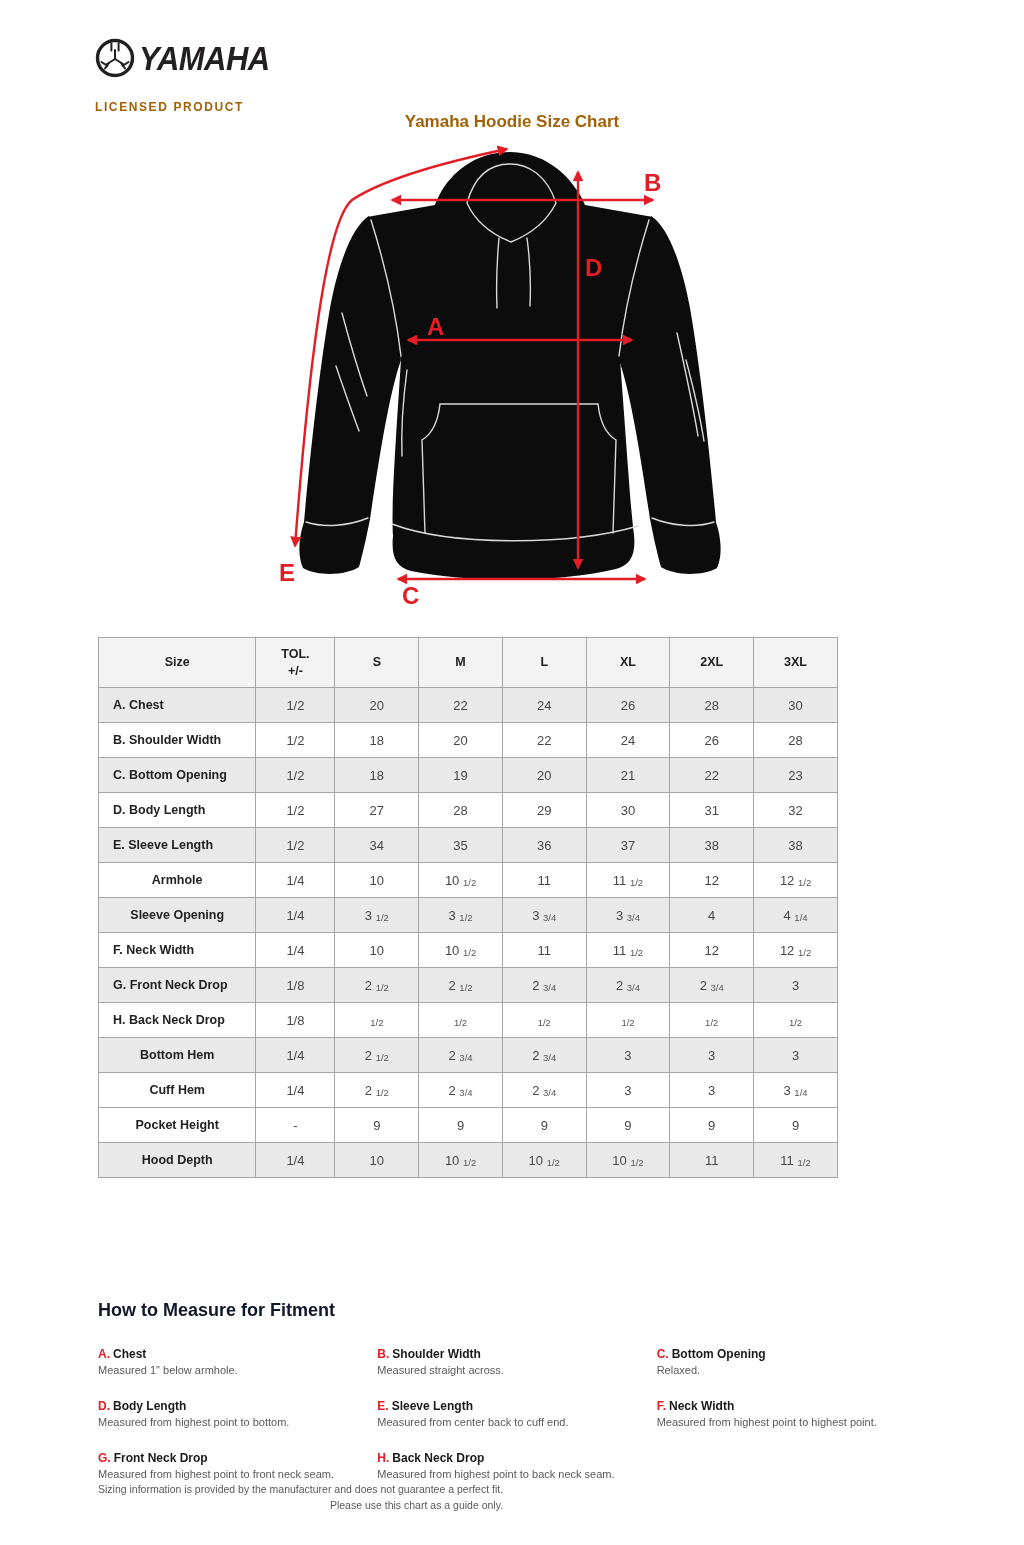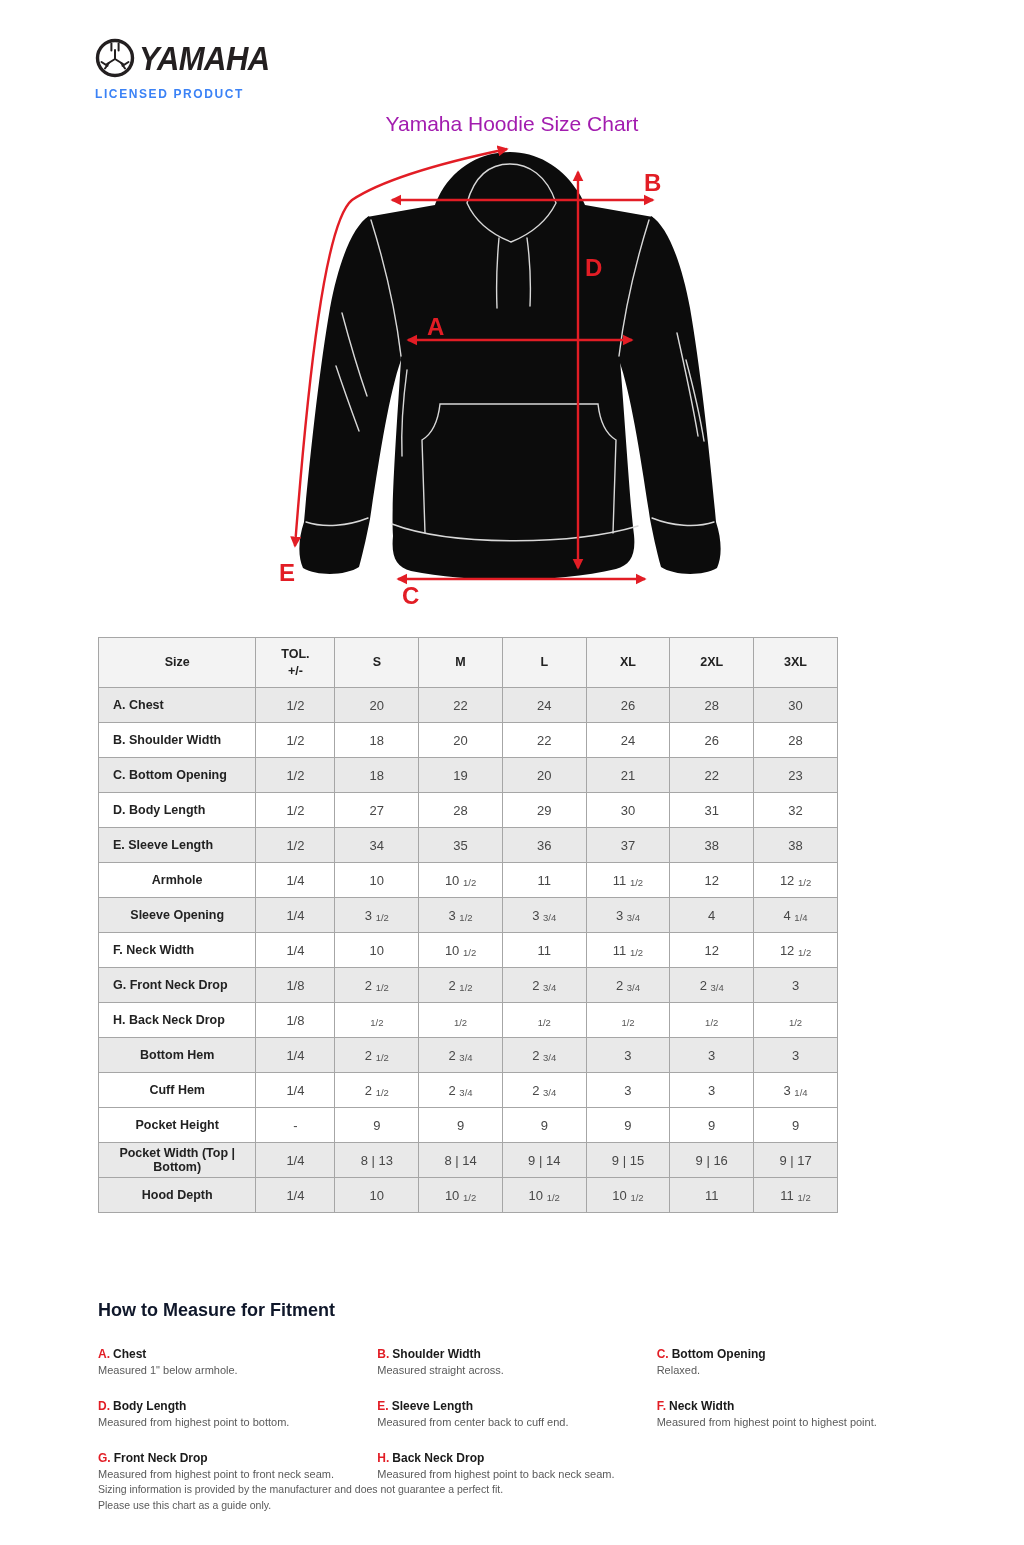--- a/index.html
+++ b/index.html
@@ -10,26 +10,26 @@
   }
   
   .brand{position:absolute;left:95px;top:38px;}
   .brand-row{display:flex;align-items:center;gap:4px;font-style:italic;}
   .brand-icon svg{display:block;}
   .brand-name{
     font-size:31px;font-weight:800;letter-spacing:-0.5px;color:#231f20;
     transform:scaleY(1.05);line-height:1;
   }
   .brand-tagline{
-    font-size:12px;font-weight:700;letter-spacing:1.6px;color:#3b82f6;margin-top:9px;
+    font-size:12px;font-weight:700;letter-spacing:1.6px;color:#a16207;margin-top:22px;
   }
   
   .page-title{
     position:absolute;left:0;top:112px;width:100%;text-align:center;
-    font-size:21px;font-weight:400;margin:0;color:#a21caf;
+    font-size:17px;font-weight:700;margin:0;color:#a16207;
   }
   
   .diagram{position:absolute;left:270px;top:138px;width:470px;height:480px;}
   .diagram svg{display:block;width:100%;height:100%;}
   .dim-label{font-family:"Liberation Sans",sans-serif;font-weight:700;font-size:24px;}
   
   table.size-table{
     position:absolute;left:98px;top:637px;width:740px;
     border-collapse:collapse;table-layout:fixed;
   }
@@ -49,21 +49,21 @@
   .size-table .fr{font-size:9.5px;position:relative;top:1px;color:#555;}
   
   .measure{position:absolute;left:98px;top:1300px;width:828px;}
   .measure h2{font-size:18px;font-weight:700;margin:0 0 26px 0;color:#0f172a;}
   .measure-grid{display:grid;grid-template-columns:1fr 1fr 1fr;row-gap:23px;column-gap:10px;}
   .m-item h4{margin:0 0 3px 0;font-size:12px;font-weight:700;color:#1a1a1a;}
   .m-item .key{color:#e21d25;margin-right:3px;}
   .m-item p{margin:0;font-size:11px;color:#5a5a5a;}
   
   .disclaimer{position:absolute;left:98px;top:1481px;}
-  .disclaimer p{margin:0;font-size:10.5px;color:#5a5a5a;line-height:1.55;}
+  .disclaimer p{margin:0;font-size:10.5px;color:#5a5a5a;line-height:1.55;text-align:right;}
 </style>
 </head>
 <body>
 
 <header class="brand">
   <div class="brand-row">
     <span class="brand-icon">
       <svg width="40" height="40" viewBox="0 0 40 40" aria-hidden="true">
         <circle cx="20" cy="20" r="17.5" fill="none" stroke="#231f20" stroke-width="3.4"></circle>
         <g stroke="#231f20" stroke-width="2" fill="none" stroke-linecap="round">
@@ -294,30 +294,20 @@
         <td class="row-label">Pocket Height</td>
         <td class="tol">-</td>
         <td>9</td>
         <td>9</td>
         <td>9</td>
         <td>9</td>
         <td>9</td>
         <td>9</td>
       </tr>
       <tr class="shaded">
-        <td class="row-label">Pocket Width (Top | Bottom)</td>
-        <td class="tol">1/4</td>
-        <td>8 | 13</td>
-        <td>8 | 14</td>
-        <td>9 | 14</td>
-        <td>9 | 15</td>
-        <td>9 | 16</td>
-        <td>9 | 17</td>
-      </tr>
-      <tr class="shaded">
         <td class="row-label">Hood Depth</td>
         <td class="tol">1/4</td>
         <td>10</td>
         <td>10 <span class="fr">1/2</span></td>
         <td>10 <span class="fr">1/2</span></td>
         <td>10 <span class="fr">1/2</span></td>
         <td>11</td>
         <td>11 <span class="fr">1/2</span></td>
       </tr>
     </tbody>

